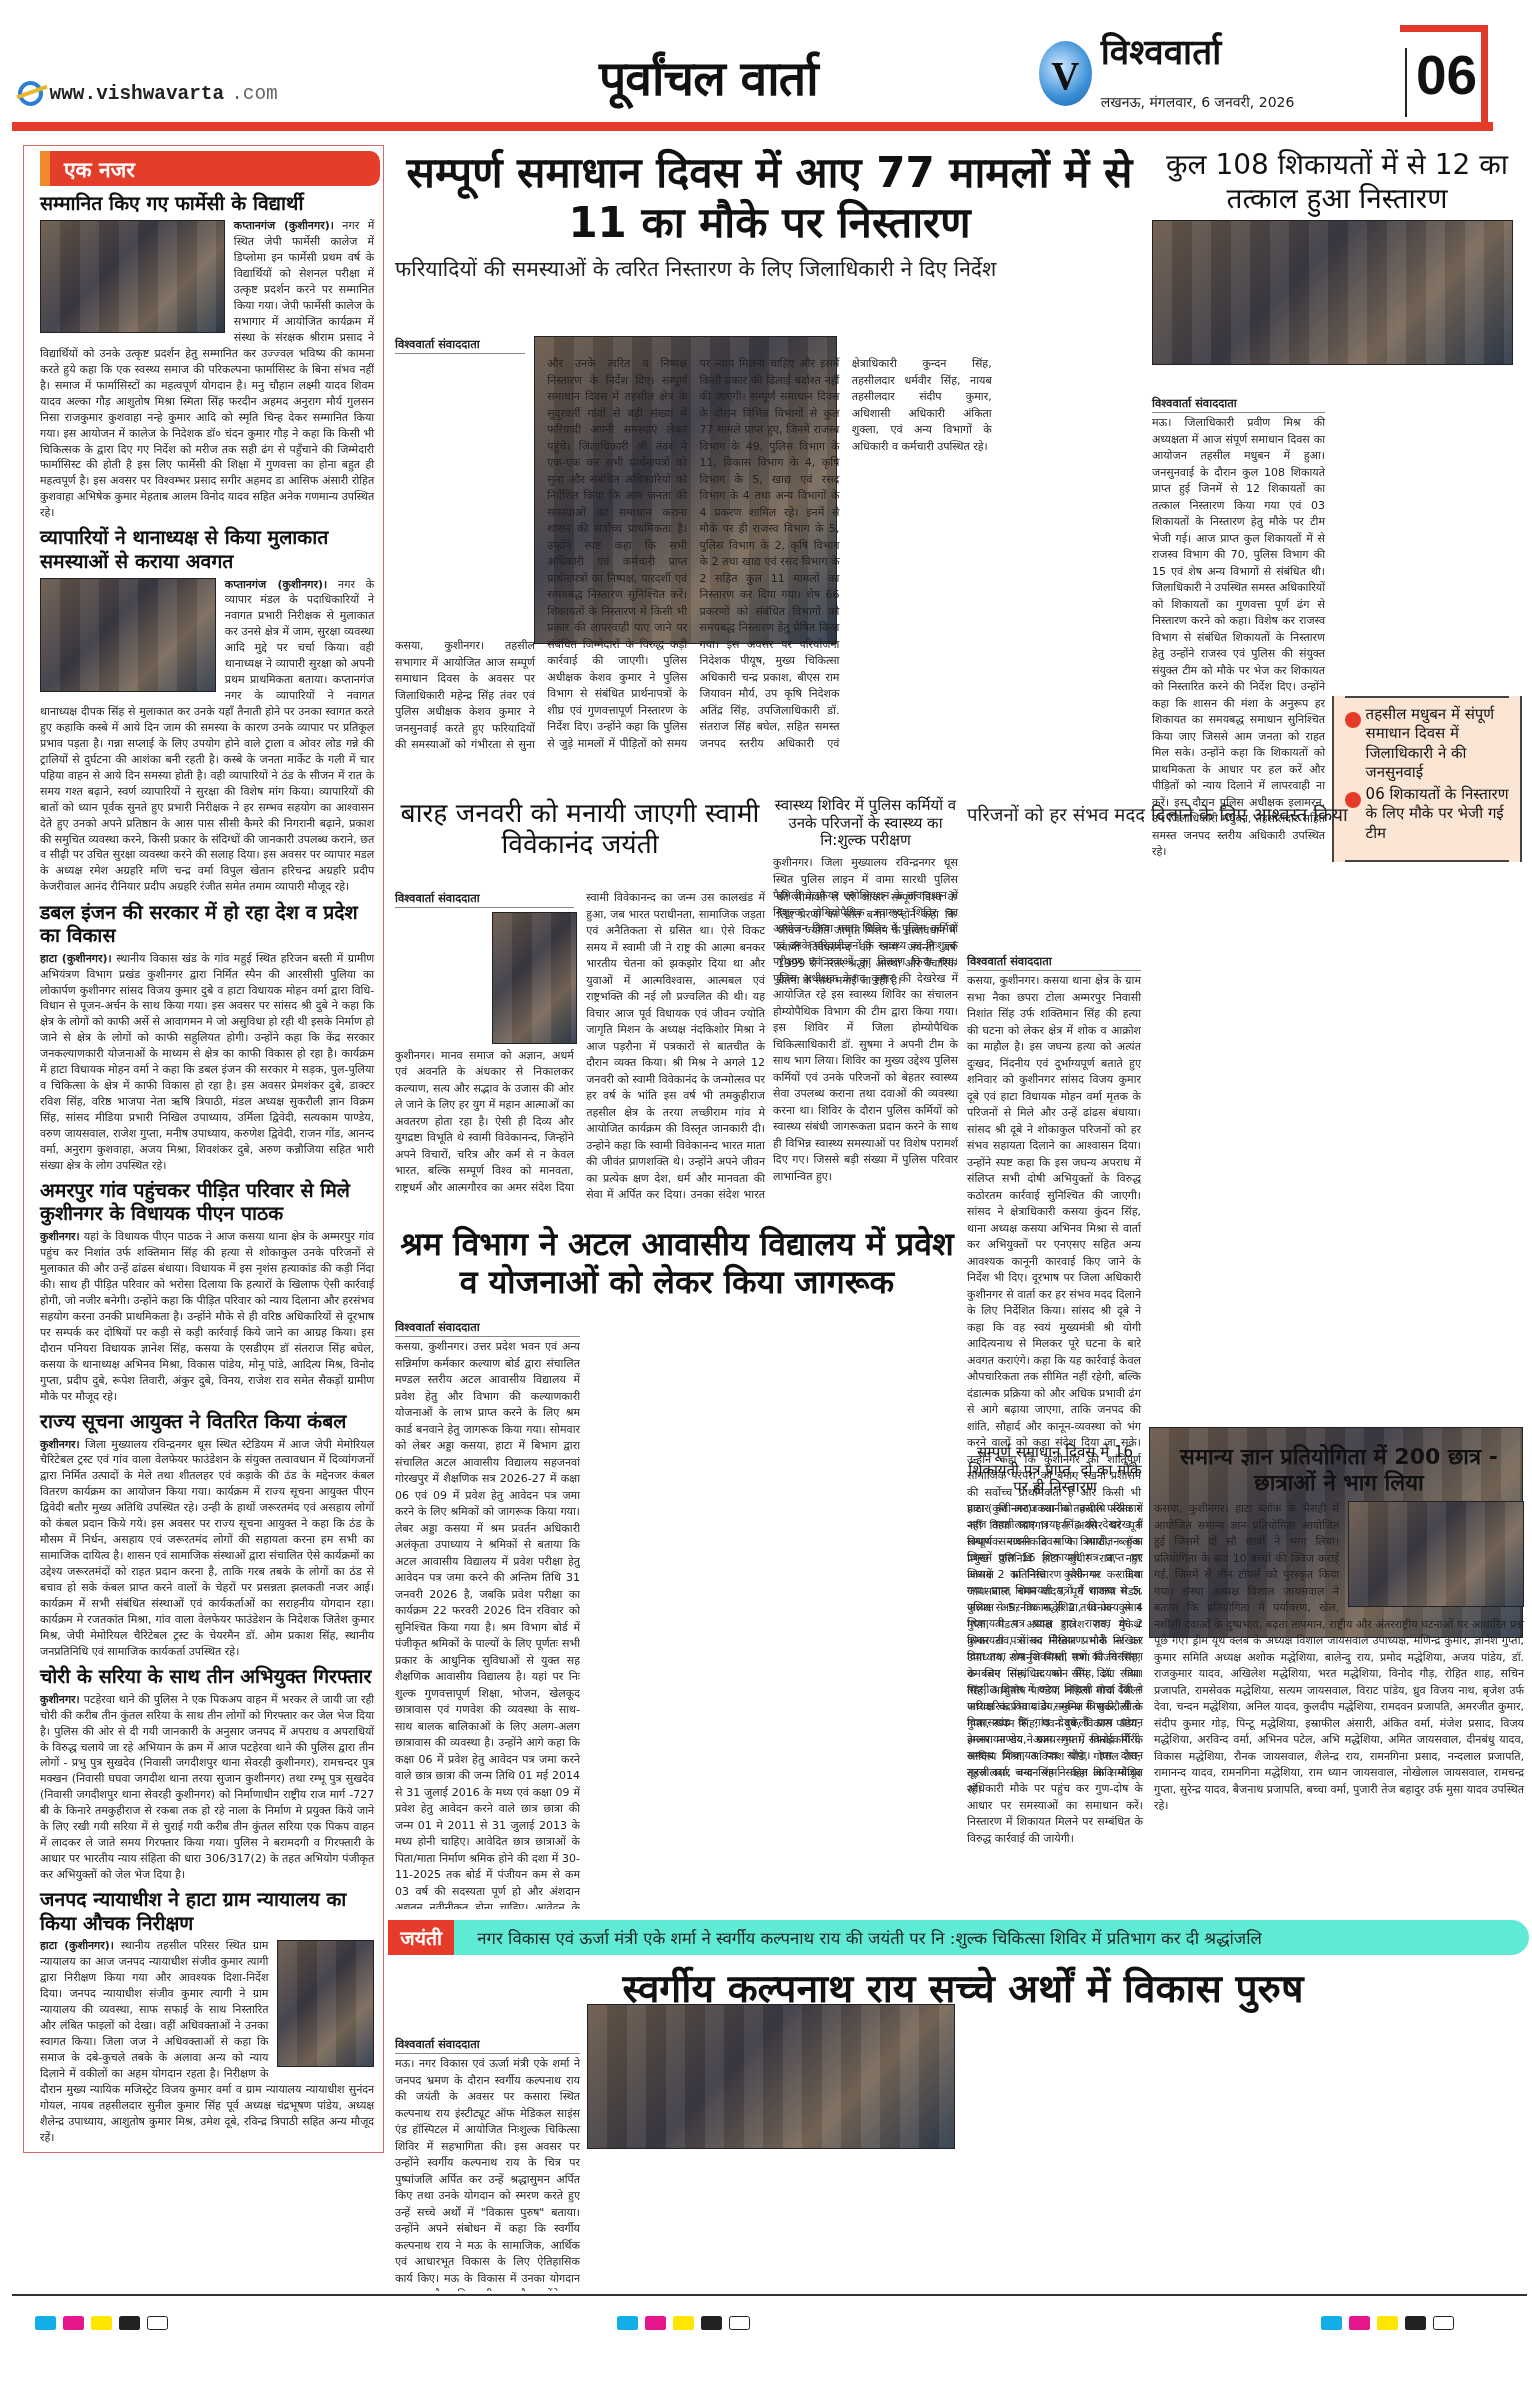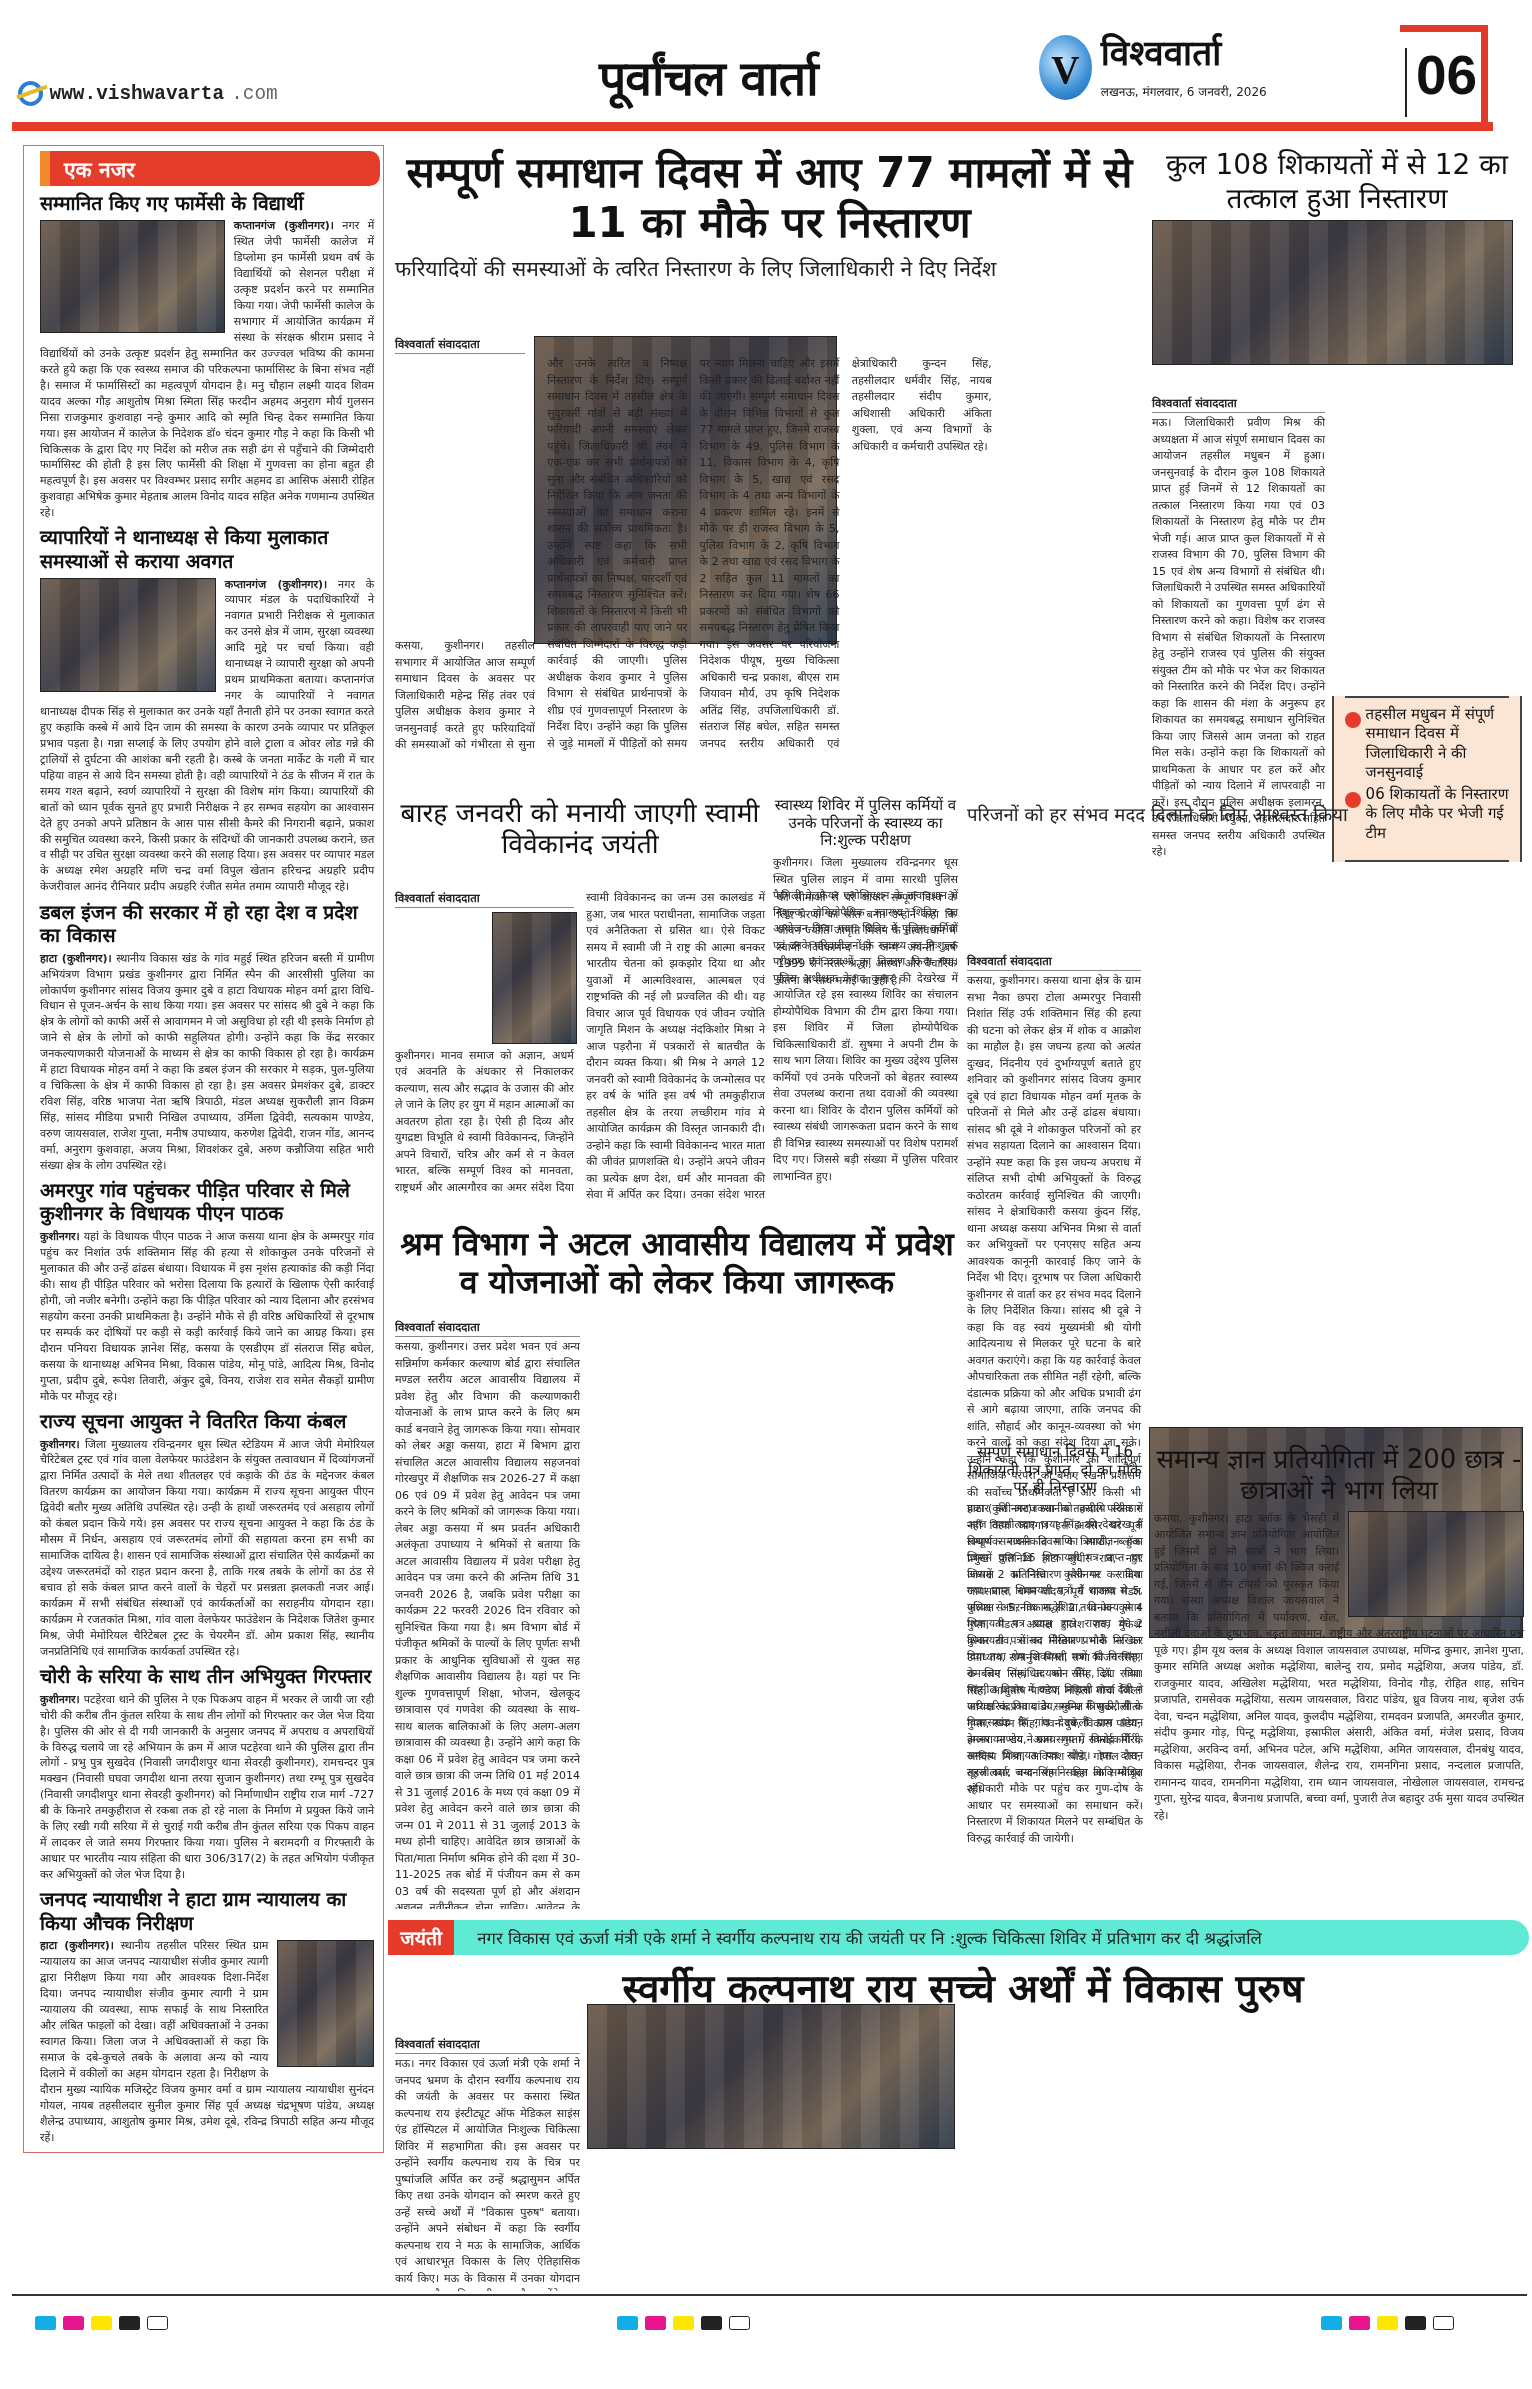--- a/index.html
+++ b/index.html
@@ -7,21 +7,21 @@
 .abs{position:absolute}
 .site{left:17.6px;top:81px;display:flex;align-items:center;gap:7px;font-family:Liberation Mono, monospace;font-weight:bold;font-size:19.4px;color:#222}
 .site .ie{width:25px;height:25px;border-radius:50%;border:4.4px solid #2a7fd4;position:relative}
 .site .ie:after{content:"";position:absolute;left:-5.3px;top:5.3px;width:32px;height:4.4px;background:#e8b82a;transform:rotate(-20deg)}
 .site .com{color:#666;font-weight:normal}
 .section-title{left:599px;top:44px;font-size:48px;font-weight:bold;color:#111;letter-spacing:-0.9px}
 .logo{left:1039px;top:35px;display:flex;align-items:center;gap:8.8px}
 .logo .globe{width:53px;height:65px;border-radius:50%;background:radial-gradient(circle at 40% 40%,#cfe9ff,#3a8fd6 60%,#1d5fa8);position:relative;overflow:hidden}
 .logo .globe span{position:absolute;left:12.3px;top:12.3px;font-family:"Liberation Serif",serif;font-size:39px;font-weight:bold;color:#111}
 .logo .name{font-size:35px;font-weight:bold;color:#111;line-height:1}
-.logo .date{font-size:12px;color:#222;margin-top:12px}
+.logo .date{font-size:14px;color:#222;margin-top:22px}
 .pageno{left:1400px;top:25px;width:88px;height:97px;border-top:7px solid #e23a2a;border-right:7px solid #e23a2a}
 .pageno .bar{position:absolute;left:5.3px;top:16px;width:1.8px;height:69px;background:#222}
 .pageno .num{position:absolute;left:16px;top:10.6px;font-family:"Liberation Sans",sans-serif;font-size:55px;font-weight:bold;color:#111}
 .redrule{left:12.3px;top:122px;width:1481px;height:8.8px;background:#e63b2a}
 
 .leftcol{left:23px;top:145px;width:361px;height:2008px;border:1.8px solid #d46a6a;padding:0 8.8px 8.8px 16px}
 .ek{height:35px;background:#e43d2a;border-radius:0 10.6px 10.6px 0;margin:5.3px -5.3px 5.3px 0;display:flex;align-items:center;padding-left:14px;font-size:21px;font-weight:bold;color:#fff;border-left:10.6px solid #f08a2a}
 .lh{font-size:19.4px;font-weight:bold;line-height:1.2;margin:5.3px 0 3.5px;color:#111}
 .lt{font-size:11px;line-height:1.45;text-align:justify;color:#222}
 .lt b{font-weight:bold}
@@ -186,21 +186,21 @@
   <div class="byline">विश्ववार्ता संवाददाता</div>
   <p class="col"><b>कसया, कुशीनगर।</b> <span>उत्तर प्रदेश भवन एवं अन्य सन्निर्माण कर्मकार कल्याण बोर्ड द्वारा संचालित मण्डल स्तरीय अटल आवासीय विद्यालय में प्रवेश हेतु और विभाग की कल्याणकारी योजनाओं के लाभ प्राप्त करने के लिए श्रम कार्ड बनवाने हेतु जागरूक किया गया। सोमवार को लेबर अड्डा कसया, हाटा में बिभाग द्वारा संचालित अटल आवासीय विद्यालय सहजनवां गोरखपुर में शैक्षणिक सत्र 2026-27 में कक्षा 06 एवं 09 में प्रवेश हेतु आवेदन पत्र जमा करने के लिए श्रमिकों को जागरूक किया गया। लेबर अड्डा कसया में श्रम प्रवर्तन अधिकारी अलंकृता उपाध्याय ने श्रमिकों से बताया कि अटल आवासीय विद्यालय में प्रवेश परीक्षा हेतु आवेदन पत्र जमा करने की अन्तिम तिथि 31 जनवरी 2026 है, जबकि प्रवेश परीक्षा का कार्यक्रम 22 फरवरी 2026 दिन रविवार को सुनिश्चित किया गया है। श्रम विभाग बोर्ड में पंजीकृत श्रमिकों के पाल्यों के लिए पूर्णतः सभी प्रकार के आधुनिक सुविधाओं से युक्त सह शैक्षणिक आवासीय विद्यालय है। यहां पर निः शुल्क गुणवत्तापूर्ण शिक्षा, भोजन, खेलकूद छात्रावास एवं गणवेश की व्यवस्था के साथ-साथ बालक बालिकाओं के लिए अलग-अलग छात्रावास की व्यवस्था है। उन्होंने आगे कहा कि कक्षा 06 में प्रवेश हेतु आवेदन पत्र जमा करने वाले छात्र छात्रा की जन्म तिथि 01 मई 2014 से 31 जुलाई 2016 के मध्य एवं कक्षा 09 में प्रवेश हेतु आवेदन करने वाले छात्र छात्रा की जन्म 01 मे 2011 से 31 जुलाई 2013 के मध्य होनी चाहिए। आवेदित छात्र छात्राओं के पिता/माता निर्माण श्रमिक होने की दशा में 30-11-2025 तक बोर्ड में पंजीयन कम से कम 03 वर्ष की सदस्यता पूर्ण हो और अंशदान अद्यतन नवीनीकृत होना चाहिए। आवेदन के लिए मुख्यमंत्री बाल सेवा योजना के लाभार्थी भी पात्र होंगे, आवेदन के लिए अभ्यर्थी की जन्म प्रमाण पत्र, आधार कार्ड, जाति प्रमाण पत्र, तीन पासपोर्ट साइज फोटो एवं अनाथ होने की दशा में माता पिता का मृत्यु प्रमाण पत्र होना आवश्यक है। इसके अलावा विभाग की संचालित योजनाएं मातृ शिशु बालिका मदद योजना कन्या विवाह सहायता योजना मृत्यु सहायता योजनाओं का भी प्रचार प्रसार किया गया इस अवसर पर शशि शेखर मिश्र. रमेश चंद्र राम, राजेश, मोहित अनुरुद्ध, रमेश, उमेश उपस्थित रहे।</span></p>
 </div>
 
 <div class="abs" style="left:967px;top:1444px;width:176px">
   <div class="hl" style="font-size:15px;font-weight:normal">सम्पूर्ण समाधान दिवस मे 16 शिकायती पत्र प्राप्त, दो का मौके पर ही निस्तारण</div>
   <p class="col" style="margin-top:3.5px"><b>हाटा (कुशीनगर)।</b> <span>स्थानीय तहसील परिसर में आज तहसीलदार जया सिंह की देखरेख में सम्पूर्ण समाधान दिवस का आयोजन हुआ जिसमें कुल 16 शिकायती पत्र प्राप्त हुए जिसमें 2 का निस्तारण मौके पर कर दिया गया। प्राप्त शिकायती पत्रों में राजस्व से 5, पुलिस से 5, विकास से 2 तथा अन्य से 4 शिकायती पत्र प्राप्त हुए। राजस्व के 2 शिकायती पत्रों का निस्तारण मौके पर कर दिया तथा शेष शिकायती पत्रों को निस्तारण के लिए सम्बंधित को सौंप दिया गया। तहसील दिवस में करज निवासी तारा देवी ने पारिवारिक विवाद के सम्बन्ध में सुकरौली के विकासखंड के गांव देवकली ग्राम प्रधान हेमनरायन राय ने ग्राम सभा में सफाईकर्मी के सम्बन्ध शिकायत पत्र सौंपा। इस दौरान तहसीलदार जया सिंह ने कहा कि सम्बंधित अधिकारी मौके पर पहुंच कर गुण-दोष के आधार पर समस्याओं का समाधान करें। निस्तारण में शिकायत मिलने पर सम्बंधित के विरुद्ध कार्रवाई की जायेगी।</span></p>
 </div>
 
 <div class="abs" style="left:1154px;top:1444px;width:370px">
-  <div class="hl" style="font-size:26px;font-weight:normal">समान्य ज्ञान प्रतियोगिता में 200 छात्र - छात्राओं ने भाग लिया</div>
+  <div class="hl" style="font-size:22px;font-weight:bold">समान्य ज्ञान प्रतियोगिता में 200 छात्र - छात्राओं ने भाग लिया</div>
   <div class="photo fr" style="width:176px;height:106px;margin-top:5.3px">
       <div class="ph"></div>
     </div>
   <p class="col" style="margin-top:5.3px"><b>कसया, कुशीनगर।</b> <span>हाटा ब्लॉक के भैसही में आयोजित समान्य ज्ञान प्रतियोगिता आयोजित हुई जिसमें दो सौ छात्रों ने भाग लिया। प्रतियोगिता के बाद 10 बच्चों की क्विज कराई गई, जिनमें से तीन टॉपर्स को पुरस्कृत किया गया। संस्था अध्यक्ष विशाल जायसवाल ने बताया कि प्रतियोगिता में पर्यावरण, खेल, नशीली दवाओं के दुष्प्रभाव, बढ़ता तापमान, राष्ट्रीय और अंतरराष्ट्रीय घटनाओं पर आधारित प्रश्न पूछे गए। ड्रीम यूथ क्लब के अध्यक्ष विशाल जायसवाल उपाध्यक्ष, मणिन्द्र कुमार, ज्ञानेश गुप्ता, कुमार समिति अध्यक्ष अशोक मद्धेशिया, बालेन्दु राय, प्रमोद मद्धेशिया, अजय पांडेय, डॉ. राजकुमार यादव, अखिलेश मद्धेशिया, भरत मद्धेशिया, विनोद गौड़, रोहित शाह, सचिन प्रजापति, रामसेवक मद्धेशिया, सत्यम जायसवाल, विराट पांडेय, ध्रुव विजय नाथ, बृजेश उर्फ देवा, चन्दन मद्धेशिया, अनिल यादव, कुलदीप मद्धेशिया, रामदवन प्रजापति, अमरजीत कुमार, संदीप कुमार गोड़, पिन्टू मद्धेशिया, इस्राफील अंसारी, अंकित वर्मा, मंजेश प्रसाद, विजय मद्धेशिया, अरविन्द वर्मा, अभिनव पटेल, अभि मद्धेशिया, अमित जायसवाल, दीनबंधु यादव, विकास मद्धेशिया, रौनक जायसवाल, शैलेन्द्र राय, रामनगिना प्रसाद, नन्दलाल प्रजापति, रामानन्द यादव, रामनगिना मद्धेशिया, राम ध्यान जायसवाल, नोखेलाल जायसवाल, रामचन्द्र गुप्ता, सुरेन्द्र यादव, बैजनाथ प्रजापति, बच्चा वर्मा, पुजारी तेज बहादुर उर्फ मुसा यादव उपस्थित रहे।</span></p>
 </div>
 
 <div class="abs jbar">
   <span class="tag">जयंती</span>
   <span class="txt">नगर विकास एवं ऊर्जा मंत्री एके शर्मा ने स्वर्गीय कल्पनाथ राय की जयंती पर नि :शुल्क चिकित्सा शिविर में प्रतिभाग कर दी श्रद्धांजलि</span>
 </div>

